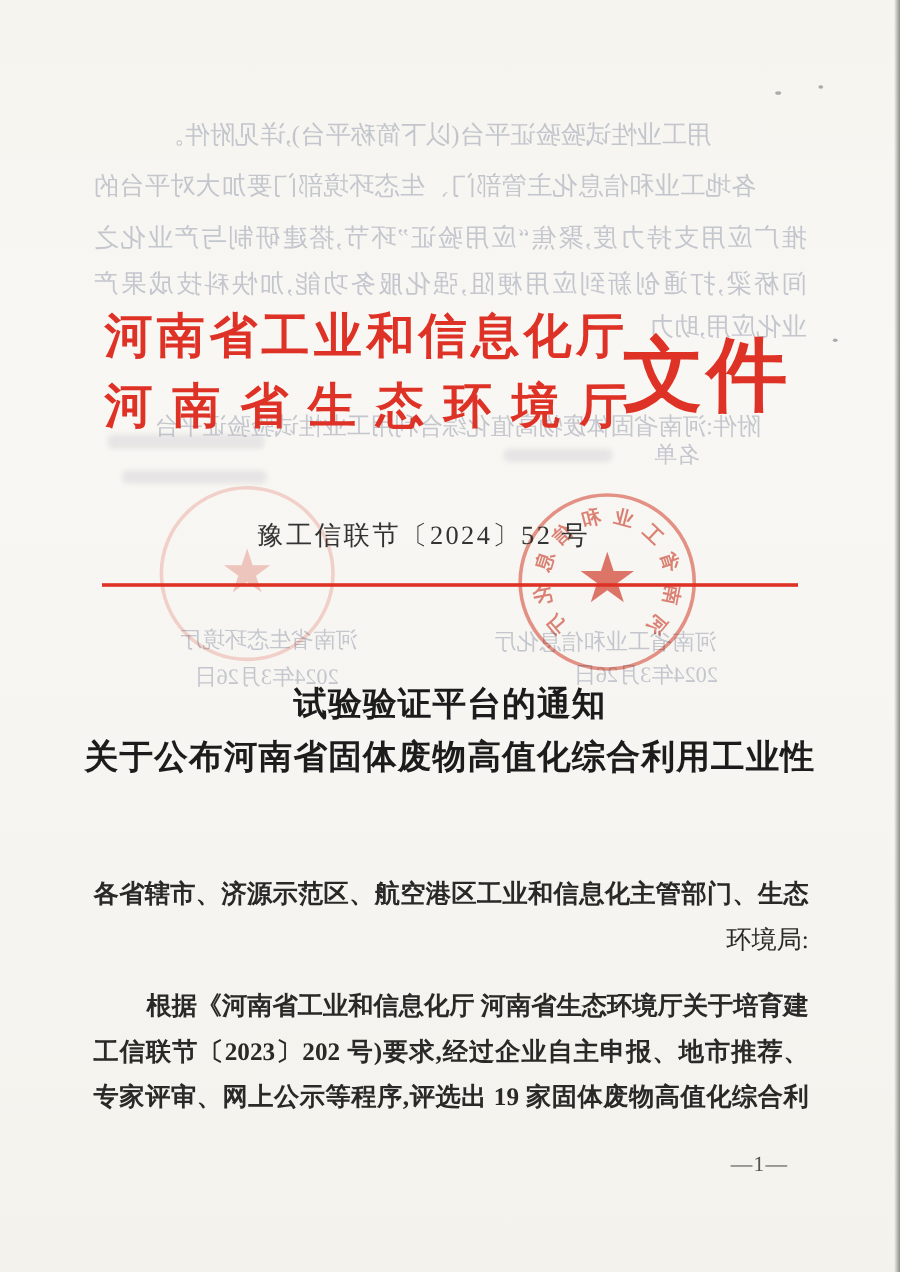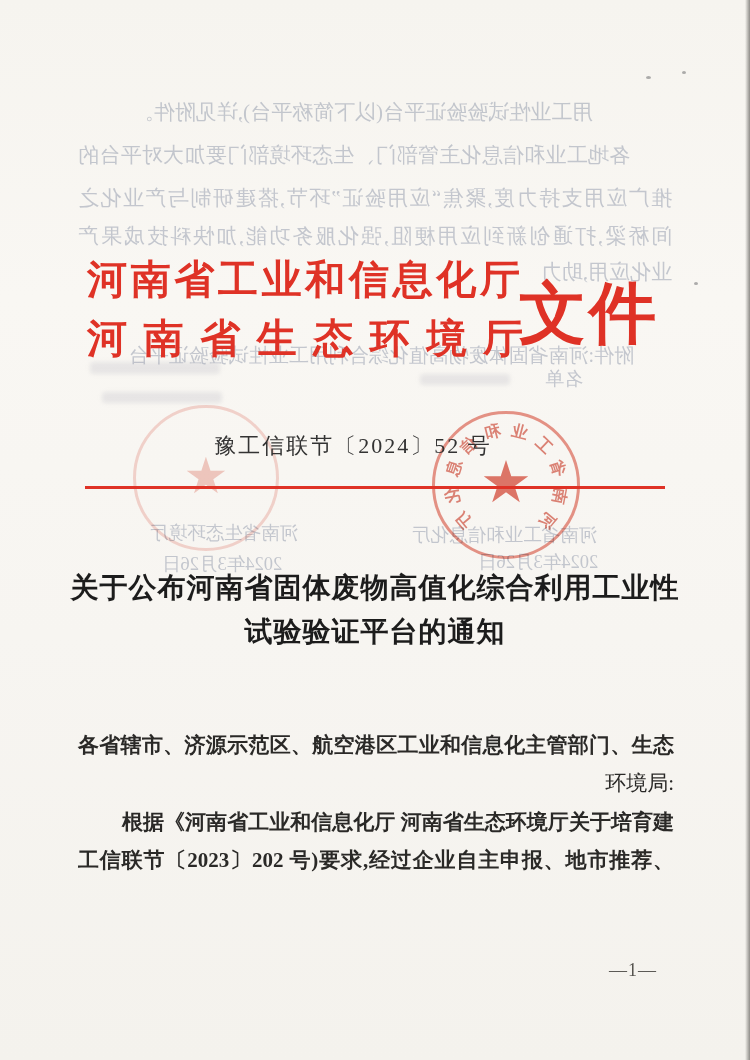--- a/index.html
+++ b/index.html
@@ -37,21 +37,21 @@
     font-size:22px;color:#333;letter-spacing:2px;transform:translateX(-22px);white-space:nowrap;}
   .redline{position:absolute;left:85px;top:486px;width:580px;height:3px;}
   
   .title{position:absolute;left:40px;top:566px;width:670px;text-align:center;
     font-size:28px;font-weight:bold;color:#1c1c1c;line-height:44px;letter-spacing:1px;}
   
   .body-block{position:absolute;left:78px;top:726px;width:596px;
     font-size:21px;color:#29282686;color:#2a2927;line-height:38.3px;}
   .bline{text-align:justify;text-align-last:justify;font-weight:bold;}
   .bline-left{text-align:right;}
-  .bline-ind{text-indent:44px;}
+  .bline-ind{text-indent:44px;margin-top:16px;}
   .pagenum{position:absolute;left:588px;top:960px;width:90px;text-align:center;
     font-size:18px;color:#55534f;letter-spacing:1px;}
   
   .edge-right{position:absolute;right:0;top:0;width:5px;height:100%;
     background:linear-gradient(to left,#8e8c88,rgba(142,140,136,0));}
   .speck{position:absolute;background:rgba(110,110,112,.55);border-radius:50%;}
 </style>
 </head>
 <body>
 
@@ -97,29 +97,30 @@
     <div class="agency1" style="color: rgb(223, 50, 38);">河南省工业和信息化厅</div>
     <div class="agency2" style="color: rgb(223, 50, 38);">河南省生态环境厅</div>
     <div class="doctype" style="color: rgb(223, 50, 38);">文件</div>
   </div>
 
   <div class="docnum">豫工信联节〔2024〕52 号</div>
 
   <div class="redline" style="background: rgb(223, 50, 38);"></div>
 
   <div class="title">
+    <div>试验验证平台的通知</div>
     <div>关于公布河南省固体废物高值化综合利用工业性</div>
-    <div>试验验证平台的通知</div>
   </div>
 
   <div class="body-block">
     <div class="bline">各省辖市、济源示范区、航空港区工业和信息化主管部门、生态</div>
     <div class="bline-left">环境局:</div>
     <div class="bline bline-ind">根据《河南省工业和信息化厅 河南省生态环境厅关于培育建</div>
     <div class="bline">工信联节〔2023〕202 号)要求,经过企业自主申报、地市推荐、</div>
+    <div class="bline">专家评审、网上公示等程序,评选出 19 家固体废物高值化综合利</div>
   </div>
 
   <div class="pagenum">—1—</div>
 
   <div class="edge-right"></div>
   <div class="speck" style="left:646px;top:76px;width:5px;height:3px;"></div>
   <div class="speck" style="left:682px;top:71px;width:4px;height:3px;"></div>
   <div class="speck" style="left:694px;top:282px;width:4px;height:3px;"></div>
 
 </div>

